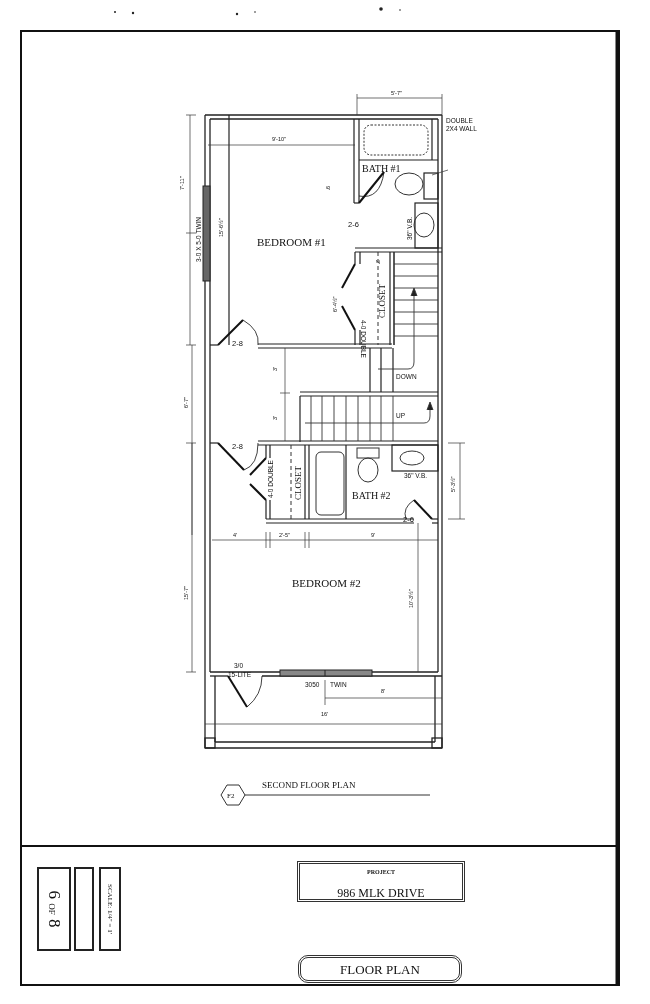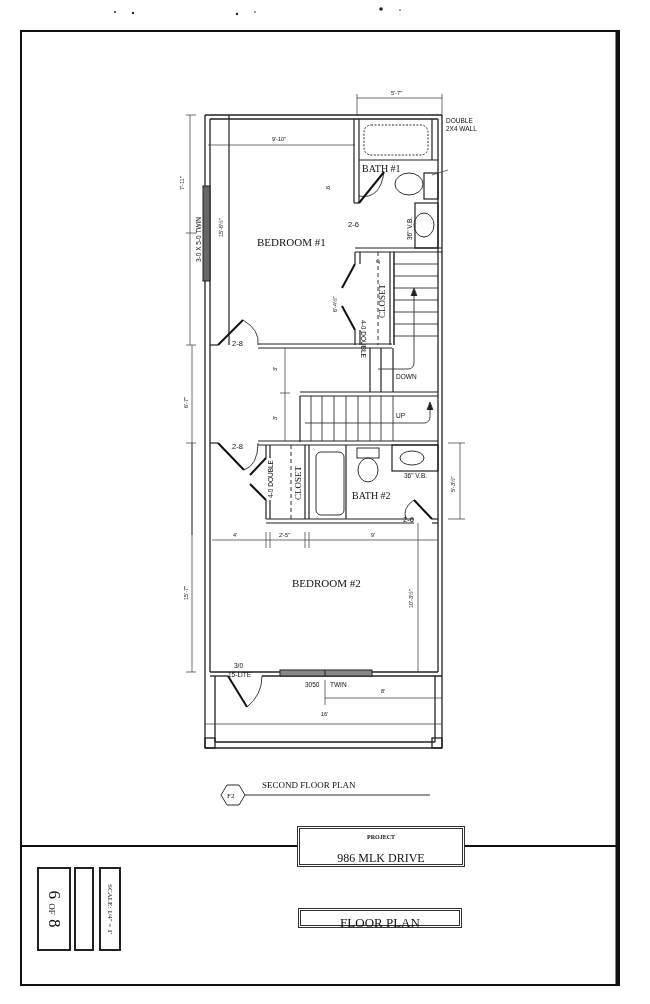--- a/index.html
+++ b/index.html
@@ -272,20 +272,20 @@
     <span>6</span>
     <span style="font-size:9px;">OF</span>
     <span>8</span>
   </div>
 </div>
 <div class="tb-box" style="left:74px; top:867px; width:20px; height:84px;"></div>
 <div class="tb-box" style="left:99px; top:867px; width:22px; height:84px;">
   <div class="vtext" style="font-size:7px;">SCALE: 1/4" = 1'</div>
 </div>
 
-<div class="tb-box dbl" style="left:297px; top:826px; width:168px; height:41px;">
+<div class="tb-box dbl" style="left:297px; top:861px; width:168px; height:41px;">
   <div class="center-text" style="top:5px; font-size:6px; font-weight:bold;">PROJECT</div>
   <div class="center-text" style="top:22px; font-size:12px;">986 MLK DRIVE</div>
 </div>
-<div class="tb-box dbl" style="left:298px; top:908px; width:164px; height:20px;">
+<div class="tb-box dbl" style="left:298px; top:955px; width:164px; height:28px;border-radius:10px;">
   <div class="center-text" style="top:4px; font-size:13px;">FLOOR PLAN</div>
 </div>
 </div>
 
 </body></html>

